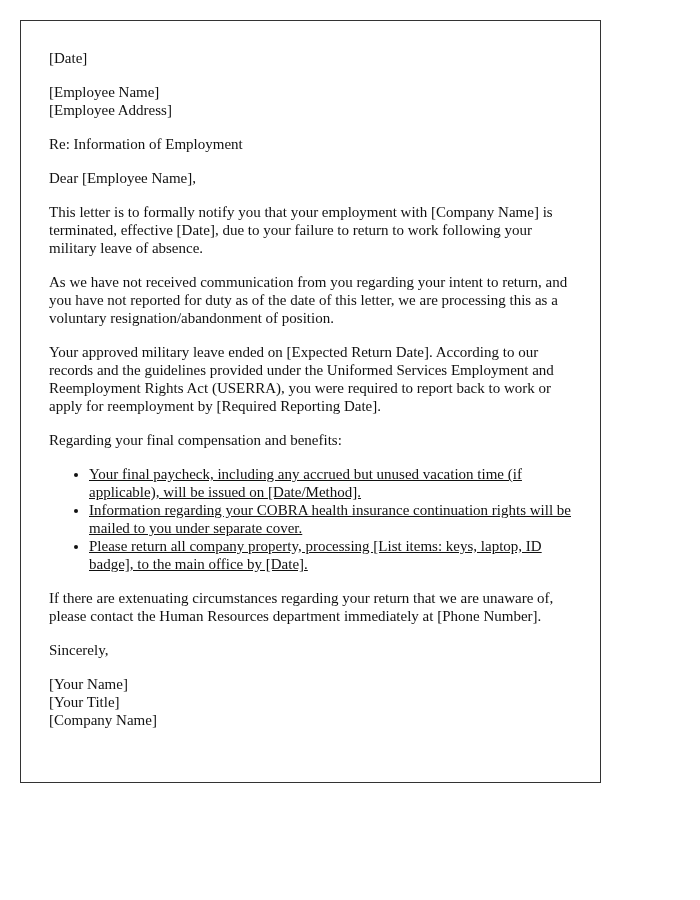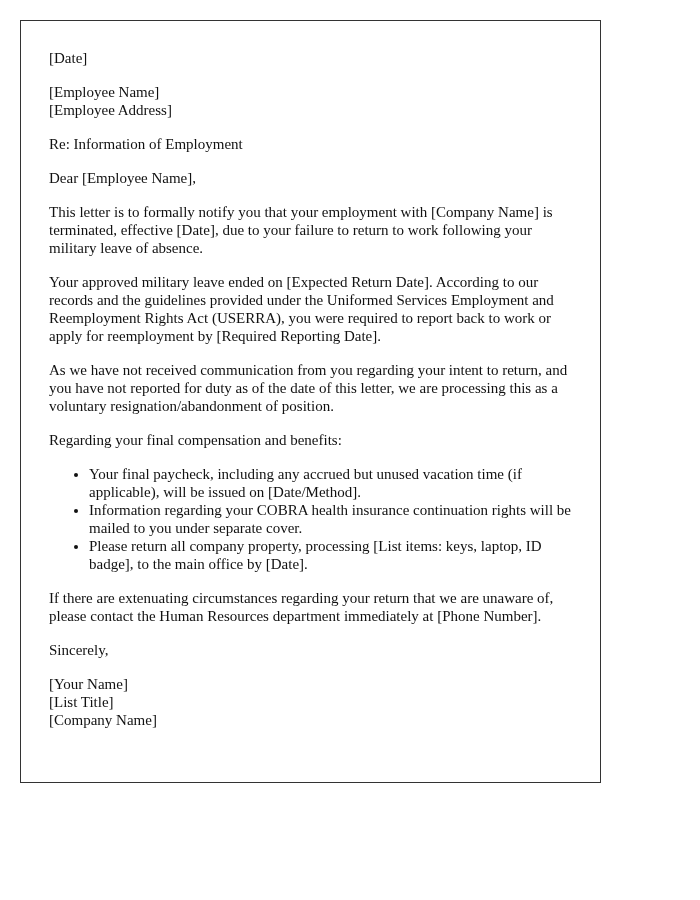--- a/index.html
+++ b/index.html
@@ -35,50 +35,51 @@
     .block div {
       white-space: nowrap;
     }
     ul.items {
       margin: 0 0 16px 0;
       padding-left: 40px;
     }
     ul.items li {
       margin: 0;
       padding-left: 0;
+      text-decoration: underline;
     }
   </style>
 </head>
 <body>
 
 <div class="letter">
   <p>[Date]</p>
 
   <div class="block">
     <div>[Employee Name]</div>
     <div>[Employee Address]</div>
   </div>
 
   <p>Re: Information of Employment</p>
 
   <p>Dear [Employee Name],</p>
 
   <p>This letter is to formally notify you that your employment with [Company Name] is terminated, effective [Date], due to your failure to return to work following your military leave of absence.</p>
+  <p>As we have not received communication from you regarding your intent to return, and you have not reported for duty as of the date of this letter, we are processing this as a voluntary resignation/abandonment of position.</p>
   <p>Your approved military leave ended on [Expected Return Date]. According to our records and the guidelines provided under the Uniformed Services Employment and Reemployment Rights Act (USERRA), you were required to report back to work or apply for reemployment by [Required Reporting Date].</p>
-  <p>As we have not received communication from you regarding your intent to return, and you have not reported for duty as of the date of this letter, we are processing this as a voluntary resignation/abandonment of position.</p>
   <p>Regarding your final compensation and benefits:</p>
 
   <ul class="items">
     <li>Your final paycheck, including any accrued but unused vacation time (if applicable), will be issued on [Date/Method].</li>
     <li>Information regarding your COBRA health insurance continuation rights will be mailed to you under separate cover.</li>
     <li>Please return all company property, processing [List items: keys, laptop, ID badge], to the main office by [Date].</li>
   </ul>
 
   <p>If there are extenuating circumstances regarding your return that we are unaware of, please contact the Human Resources department immediately at [Phone Number].</p>
 
   <p>Sincerely,</p>
 
   <div class="block">
     <div>[Your Name]</div>
-    <div>[List Title]</div>
+    <div>[Your Title]</div>
     <div>[Company Name]</div>
   </div>
 </div>
 
 </body></html>

